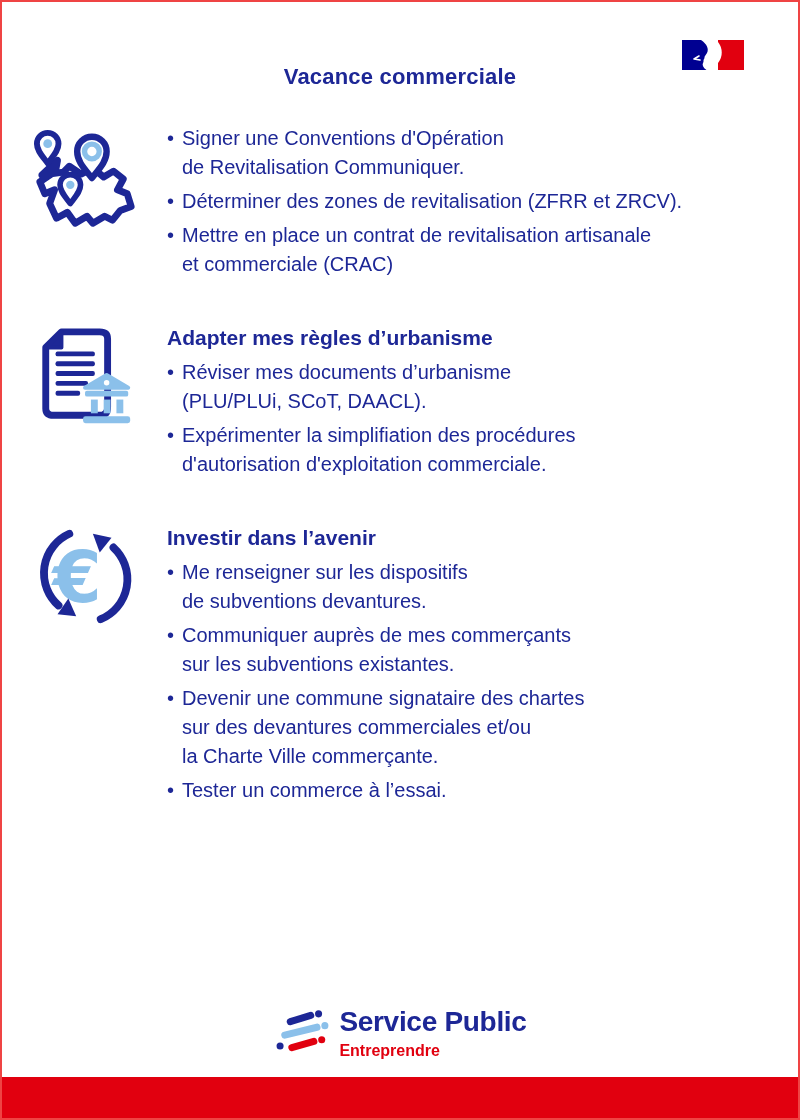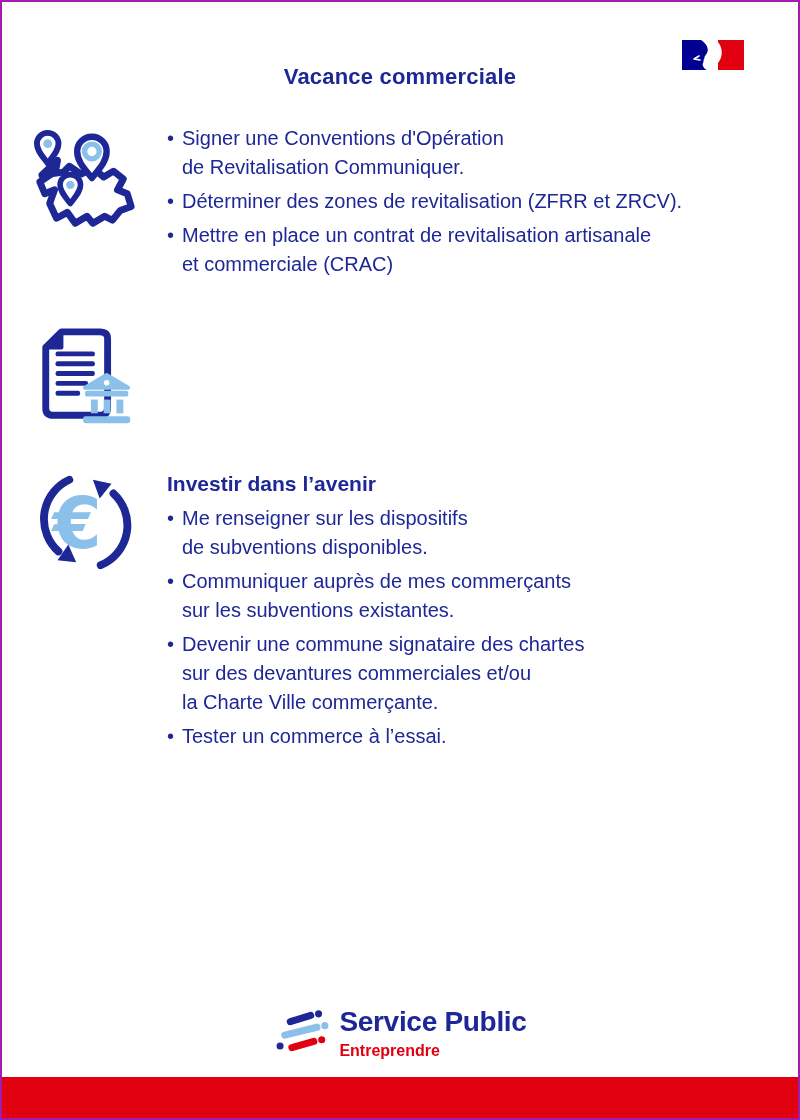--- a/index.html
+++ b/index.html
@@ -1,19 +1,19 @@
 <!DOCTYPE html>
 <html><head>
 <meta charset="utf-8">
 <style>
   html,body{margin:0;padding:0;}
   body{width:800px;height:1120px;font-family:"Liberation Sans",sans-serif;}
   .page{
     position:relative;width:800px;height:1120px;box-sizing:border-box;
-    background:#ffffff;border:2px solid #a21caf;overflow:hidden;
+    background:#ffffff;border:2px solid #ef4444;overflow:hidden;
   }
   .flag-logo{position:absolute;top:36px;right:52px;width:66px;height:34px;}
   .tag{
     margin-top:62px;text-align:center;font-size:22px;font-weight:bold;
     color:#1d2796;letter-spacing:.2px;
   }
   .main-title{
     margin:26px 10px 0 10px;text-align:center;font-size:36px;font-weight:800;
     line-height:1.5;color:#1d2796;white-space:pre-line;letter-spacing:-0.5px;
   }
@@ -107,37 +107,46 @@
             <path d="M76,54 L98,67 H54 Z" fill="#8bc0ea" stroke="#8bc0ea" stroke-width="4" stroke-linejoin="round"></path>
             <circle cx="76" cy="62" r="2.8" fill="#ffffff"></circle>
             <rect x="54" y="70" width="44" height="6" rx="2" fill="#8bc0ea"></rect>
             <rect x="60" y="79" width="7" height="14" fill="#8bc0ea"></rect>
             <rect x="73" y="79" width="7" height="14" fill="#8bc0ea"></rect>
             <rect x="86" y="79" width="7" height="14" fill="#8bc0ea"></rect>
             <rect x="52" y="96" width="48" height="7" rx="2.5" fill="#8bc0ea"></rect>
           </g>
         </svg>
       </div>
+      <div class="text-col">
+        <h2 class="section-title">Adapter mes règles d’urbanisme</h2>
+        <ul class="bullets">
+          <li>Réviser mes documents d’urbanisme
+(PLU/PLUi, SCoT, DAACL).</li>
+          <li>Expérimenter la simplifiation des procédures
+d'autorisation d'exploitation commerciale.</li>
+        </ul>
+      </div>
     </div>
 
     <div class="section">
       <div class="icon-col">
         <svg viewBox="0 0 110 110" width="108" height="108">
           <text x="46" y="81" text-anchor="middle" font-size="72" font-weight="bold" font-family="DejaVu Sans, sans-serif" fill="#8bc0ea">€</text>
           <path d="M38,12 A44,44 0 0,0 27,85" fill="none" stroke="#1d2796" stroke-width="8" stroke-linecap="round"></path>
           <path d="M45,96 L26,94 L37,78 Z" fill="#1d2796"></path>
           <path d="M70,99 A44,44 0 0,0 83,26" fill="none" stroke="#1d2796" stroke-width="8" stroke-linecap="round"></path>
           <path d="M62,12 L81,16 L69,31 Z" fill="#1d2796"></path>
         </svg>
       </div>
       <div class="text-col">
         <h2 class="section-title">Investir dans l’avenir</h2>
         <ul class="bullets">
           <li>Me renseigner sur les dispositifs
-de subventions disponibles.</li>
+de subventions devantures.</li>
           <li>Communiquer auprès de mes commerçants
 sur les subventions existantes.</li>
           <li>Devenir une commune signataire des chartes
 sur des devantures commerciales et/ou
 la Charte Ville commerçante.</li>
           <li>Tester un commerce à l’essai.</li>
         </ul>
       </div>
     </div>
 

